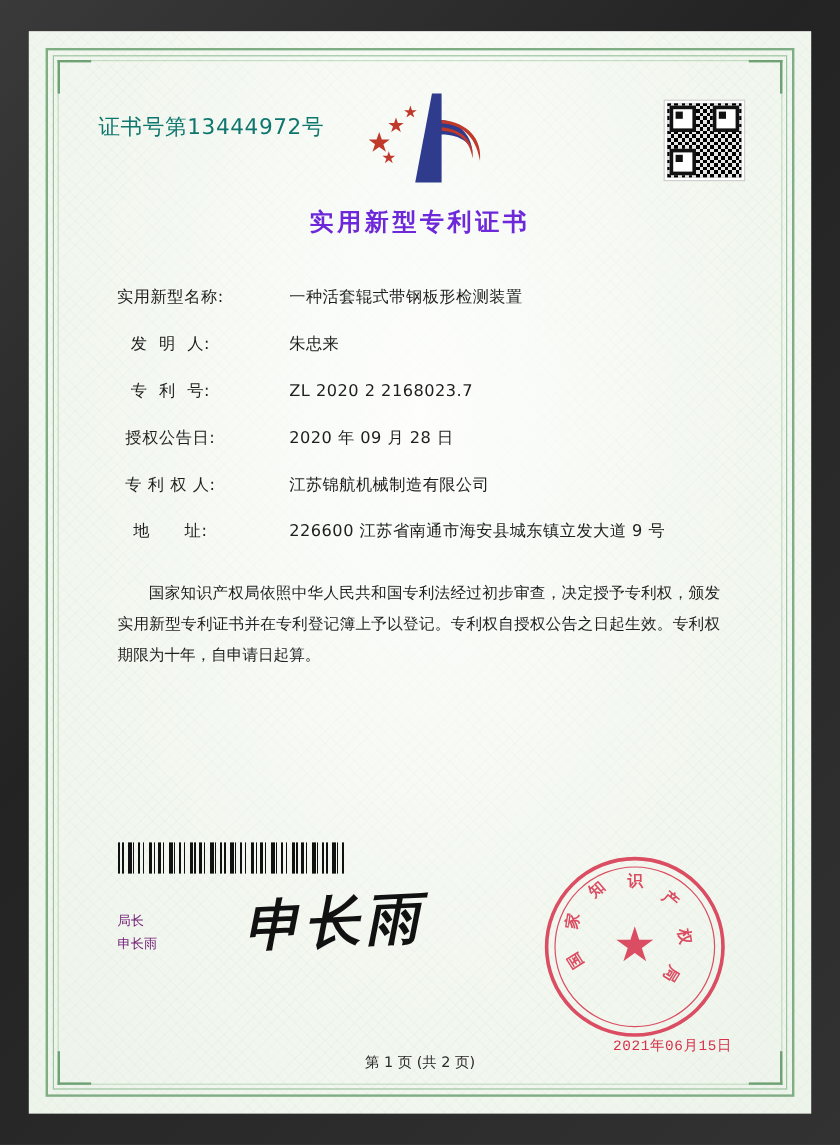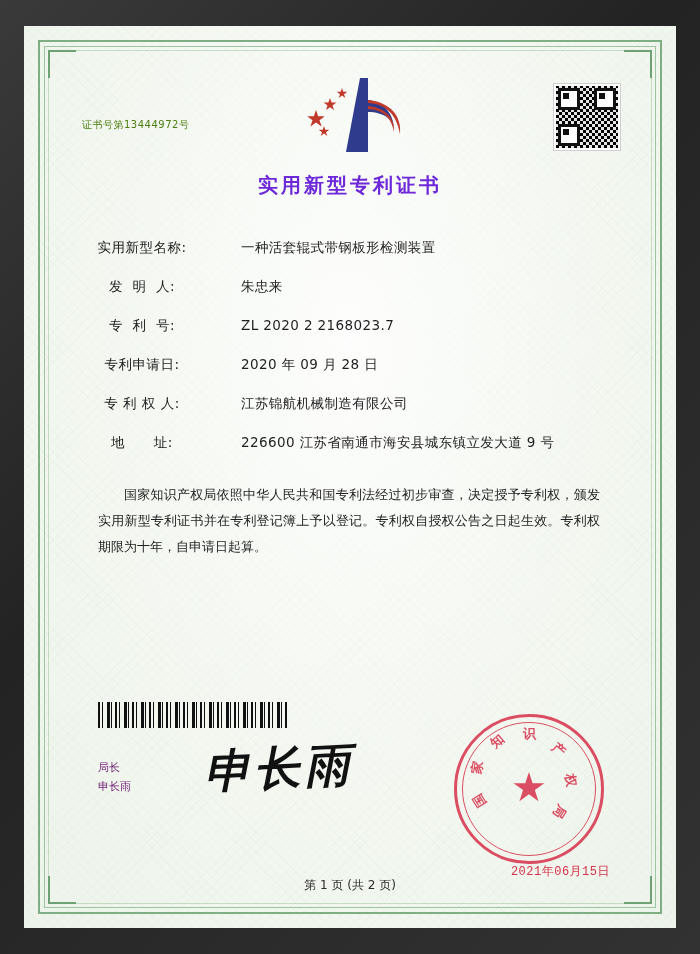--- a/index.html
+++ b/index.html
@@ -89,23 +89,23 @@
     height: 100%;
   }
 
   .topbar {
     position: relative;
     height: 88px;
   }
   .cert-no {
     position: absolute;
     left: 8px;
-    top: 48px;
-    font-size: 10px;
-    color: #4d7c0f;
+    top: 24px;
+    font-size: 18px;
+    color: #0f766e;
     letter-spacing: 0.5px;
     font-family: "DejaVu Sans", "Liberation Sans", sans-serif;
   }
 
   
   .emblem {
     position: absolute;
     left: 50%;
     transform: translateX(-50%);
     top: 2px;
@@ -377,21 +377,21 @@
           <span class="field-value">朱忠来</span>
         </div>
 
         <div class="field-row">
           <span class="field-label">专  利  号:</span>
           <span class="field-sep"></span>
           <span class="field-value">ZL 2020 2 2168023.7</span>
         </div>
 
         <div class="field-row">
-          <span class="field-label">专利申请日:</span>
+          <span class="field-label">授权公告日:</span>
           <span class="field-sep"></span>
           <span class="field-value">2020 年 09 月 28 日</span>
         </div>
 
         <div class="field-row">
           <span class="field-label">专 利 权 人:</span>
           <span class="field-sep"></span>
           <span class="field-value">江苏锦航机械制造有限公司</span>
         </div>
 

